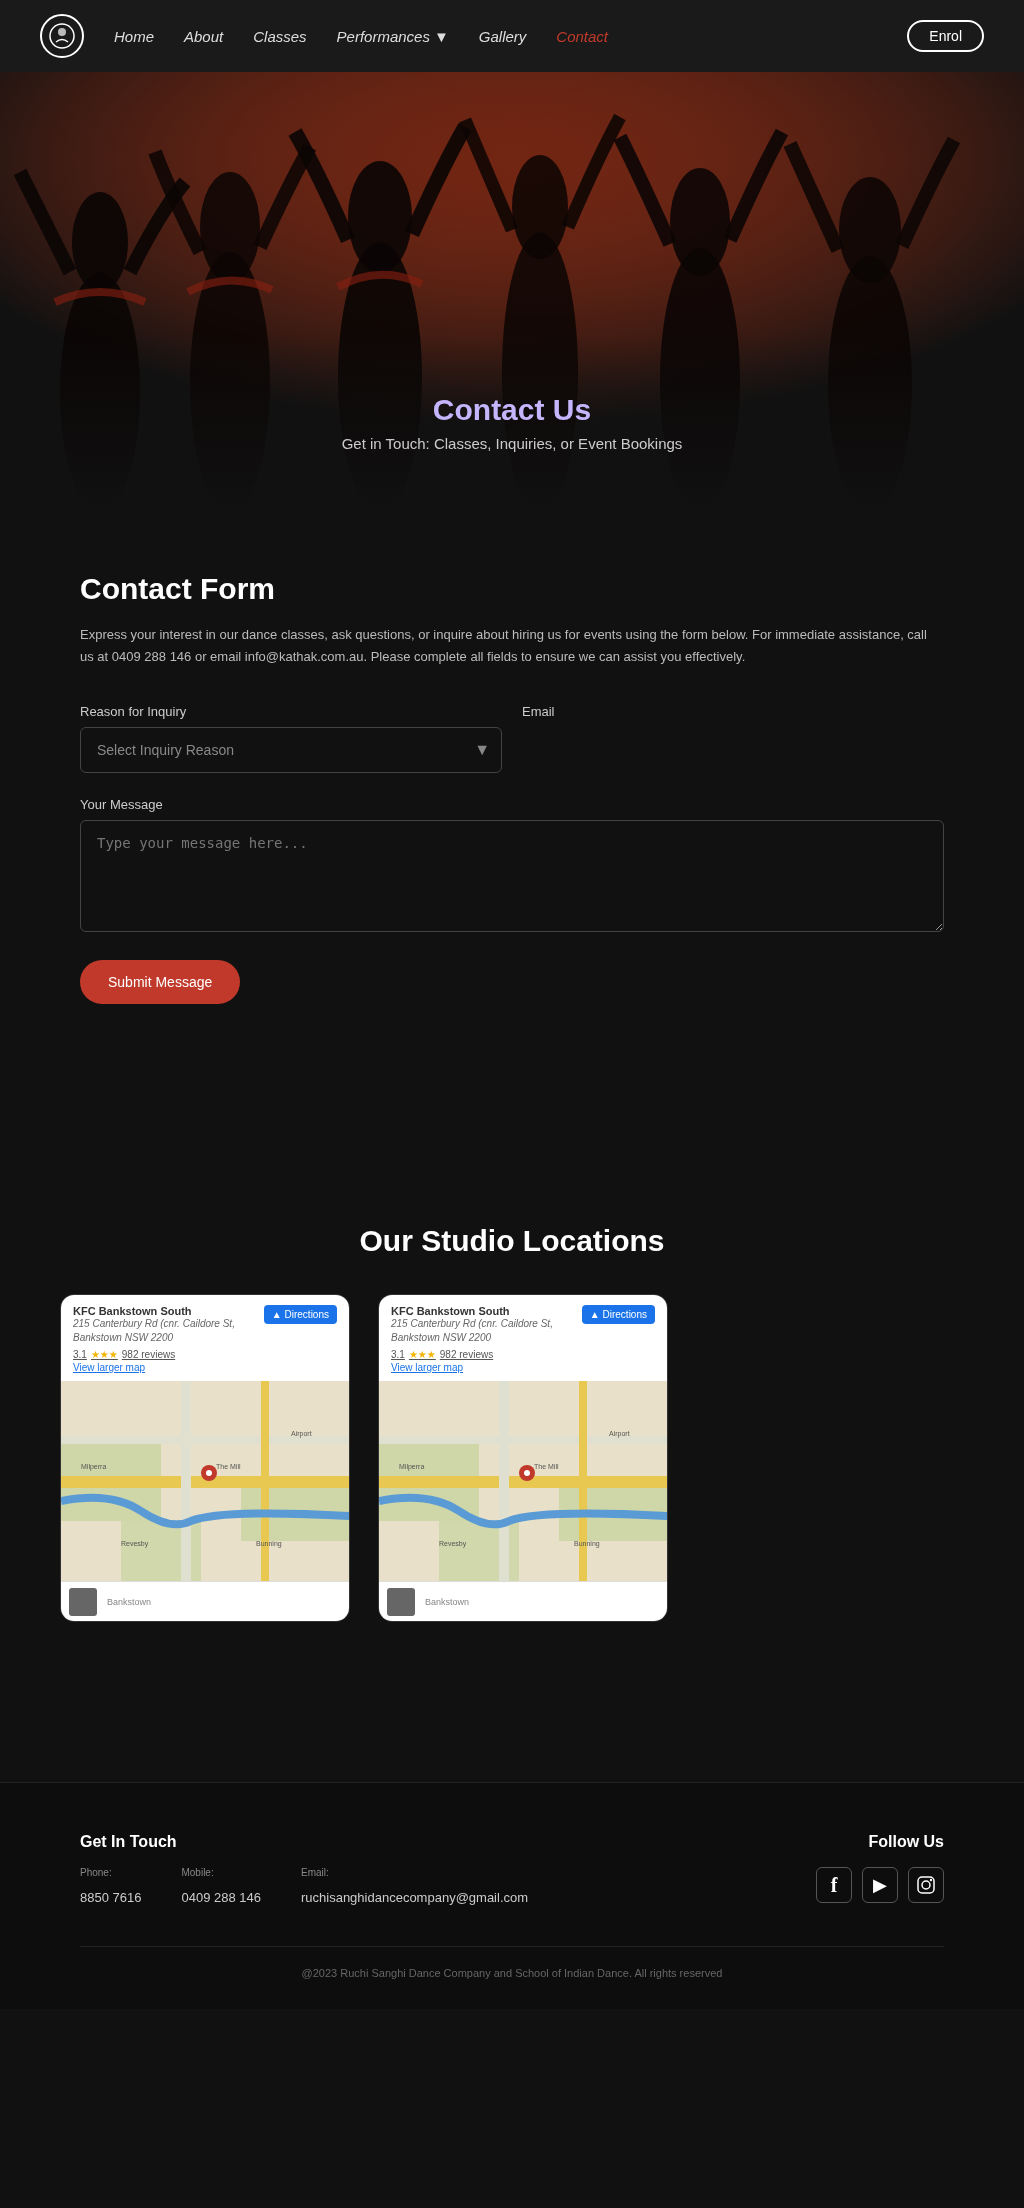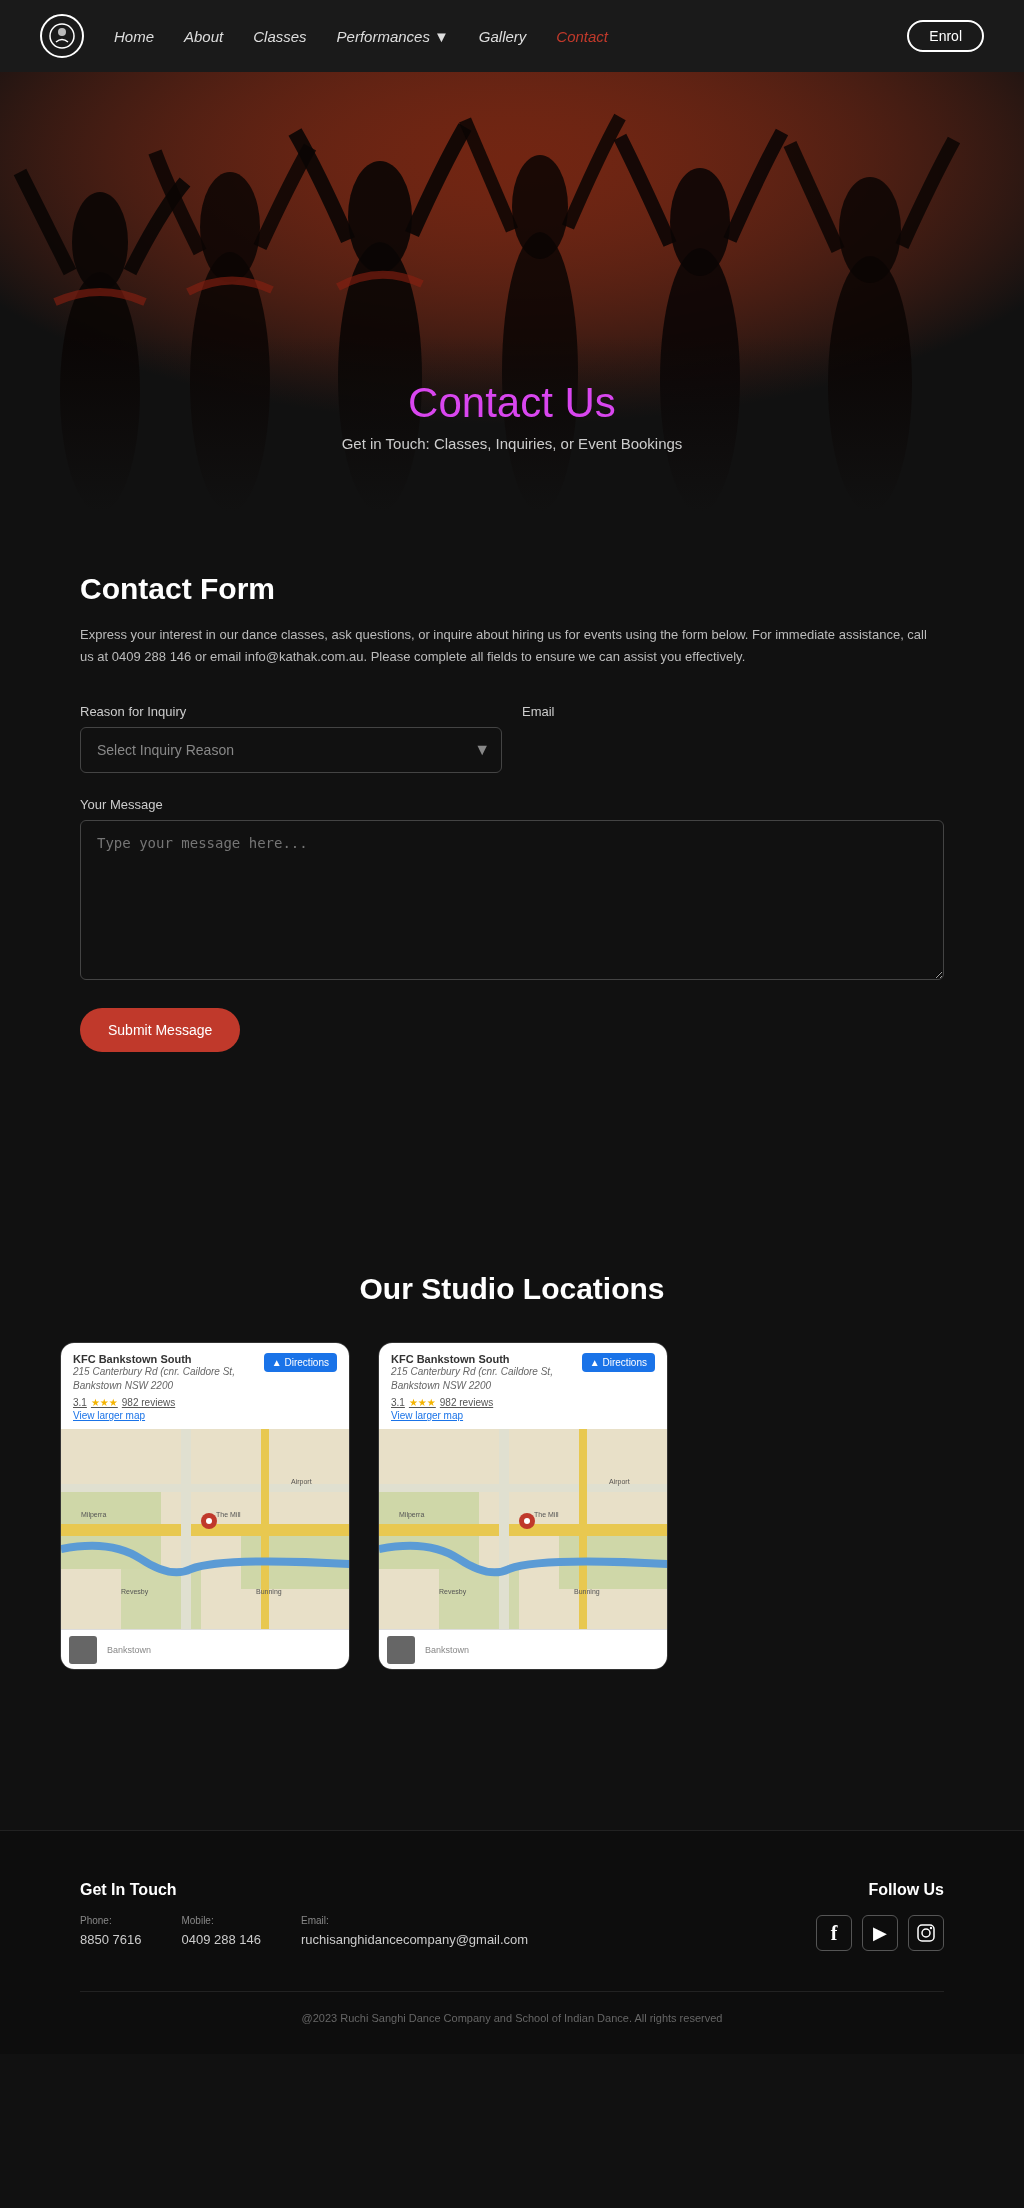--- a/index.html
+++ b/index.html
@@ -62,21 +62,21 @@
       background:
         radial-gradient(ellipse at 50% 0%, rgba(220,100,50,0.4) 0%, transparent 60%),
         linear-gradient(to bottom, #2a1008 0%, #1a0a04 40%, #111 100%);
       display: flex; align-items: flex-end; justify-content: center; gap: 0;
     }
     .hero-text {
       position: relative; z-index: 2;
       text-align: center;
       padding-bottom: 60px;
     }
-    .hero-text h1 { font-size: 42px; font-weight: normal; color: #d946ef; }
+    .hero-text h1 { font-size: 30px; font-weight: bold; color: #c4b5fd; }
     .hero-text p { font-size: 15px; color: #ccc; margin-top: 8px; }
 
     
     .contact-section {
       padding: 60px 80px 80px;
     }
     .contact-section h2 { font-size: 30px; font-weight: bold; margin-bottom: 18px; }
     .contact-section .desc { font-size: 13px; color: #bbb; line-height: 1.7; margin-bottom: 36px; }
 
     .form-row { display: flex; gap: 20px; margin-bottom: 24px; }
@@ -103,21 +103,21 @@
     .form-group-full { margin-bottom: 24px; }
     .form-group-full label { display: block; font-size: 13px; color: #ccc; margin-bottom: 8px; }
     .form-group-full textarea {
       width: 100%;
       background: #111;
       border: 1px solid #444;
       border-radius: 6px;
       padding: 14px 16px;
       color: #888;
       font-size: 14px;
-      height: 160px;
+      height: 112px;
       resize: vertical;
     }
 
     .submit-btn {
       background: #c0392b;
       color: #fff;
       border: none;
       border-radius: 24px;
       padding: 14px 28px;
       font-size: 14px;
@@ -189,21 +189,21 @@
       padding: 50px 80px 30px;
       border-top: 1px solid #222;
     }
     .footer-top {
       display: flex;
       justify-content: space-between;
       margin-bottom: 40px;
     }
     .footer-contact h3 { font-size: 16px; font-weight: bold; margin-bottom: 16px; }
     .footer-contact-row { display: flex; gap: 40px; }
-    .footer-col label { font-size: 10px; color: #888; display: block; margin-bottom: 4px; }
+    .footer-col label { font-size: 10px; color: #888; display: block; margin-bottom: 10px; }
     .footer-col span { font-size: 13px; color: #ccc; }
     .footer-follow h3 { font-size: 16px; font-weight: bold; margin-bottom: 16px; text-align: right; }
     .social-icons { display: flex; gap: 10px; justify-content: flex-end; }
     .social-icon {
       width: 36px; height: 36px;
       border: 1px solid #555;
       border-radius: 6px;
       display: flex; align-items: center; justify-content: center;
       font-size: 18px;
       cursor: pointer;

